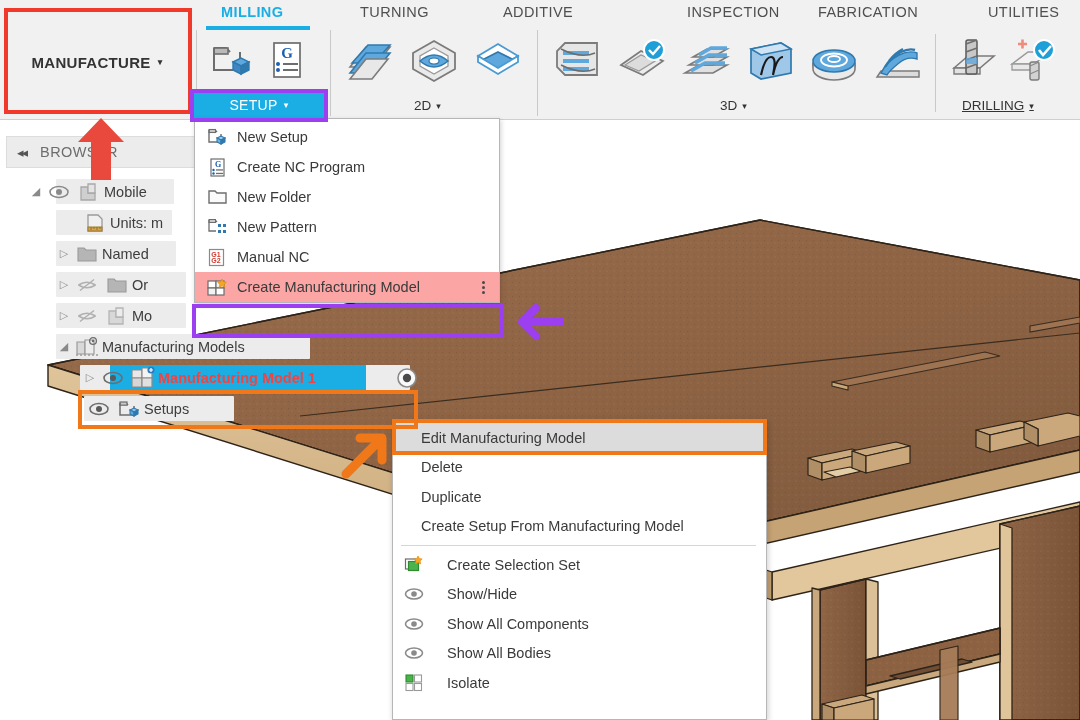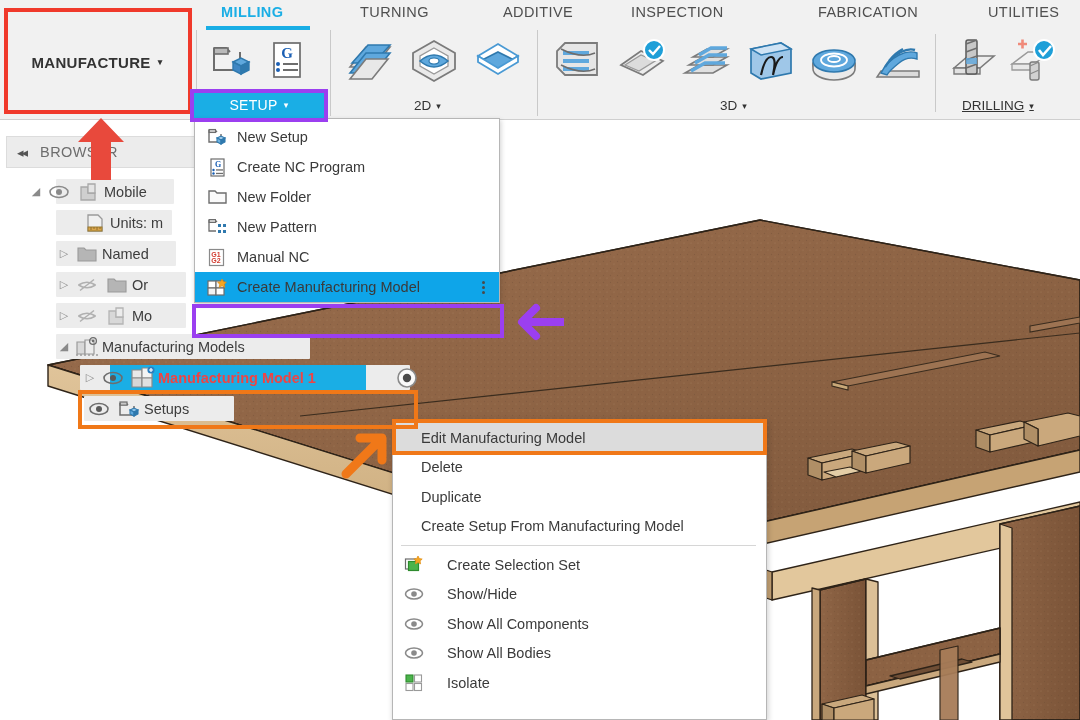--- a/index.html
+++ b/index.html
@@ -141,21 +141,21 @@
     padding: 3px 0 0 0;
   }
   .mi {
     height: 30px;
     display: flex; align-items: center;
     font-size: 14.5px; color: #3a3a3a;
     padding-left: 8px;
   }
   .mi .mic { width: 28px; display:flex; align-items:center; justify-content:center; }
   .mi .mtx { margin-left: 6px; white-space:nowrap; }
-  .mi.hl { background: #0ea5e9; }
+  .mi.hl { background: #fca5a5; }
   .mi .kebab {
     margin-left: auto; margin-right: 14px;
     display:flex; flex-direction:column; gap:2px;
   }
   .kebab i { width:3px; height:3px; background:#4a4a4a; border-radius:50%; display:block; }
 
   
   .ctx-menu {
     position: absolute; left: 392px; top: 419px;
     width: 375px; height: 301px;
@@ -321,21 +321,21 @@
       </g>
     </svg>
   </div>
 
   <div class="ribbon">
 
     <div class="tabs">
       <div class="tab active" style="left:221px;">MILLING</div>
       <div class="tab" style="left:360px;">TURNING</div>
       <div class="tab" style="left:503px;">ADDITIVE</div>
-      <div class="tab" style="left:631px;text-align:right;">INSPECTION</div>
+      <div class="tab" style="left:687px;text-align:right;">INSPECTION</div>
       <div class="tab" style="left:818px;">FABRICATION</div>
       <div class="tab" style="left:988px;">UTILITIES</div>
     </div>
     <div class="underline-milling"></div>
 
     <div class="mfg-btn">
       <span>MANUFACTURE</span>
       <span class="mfg-caret">▾</span>
     </div>
 

